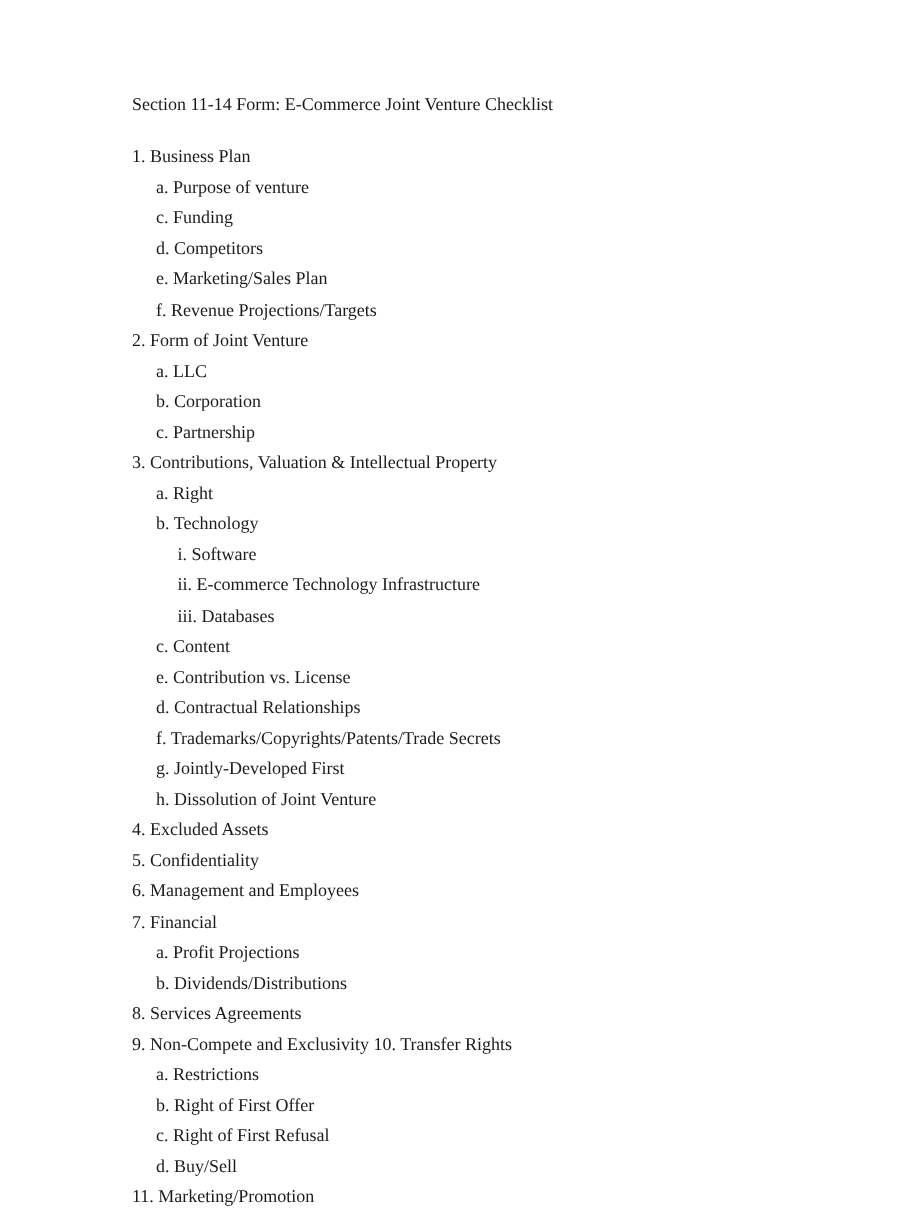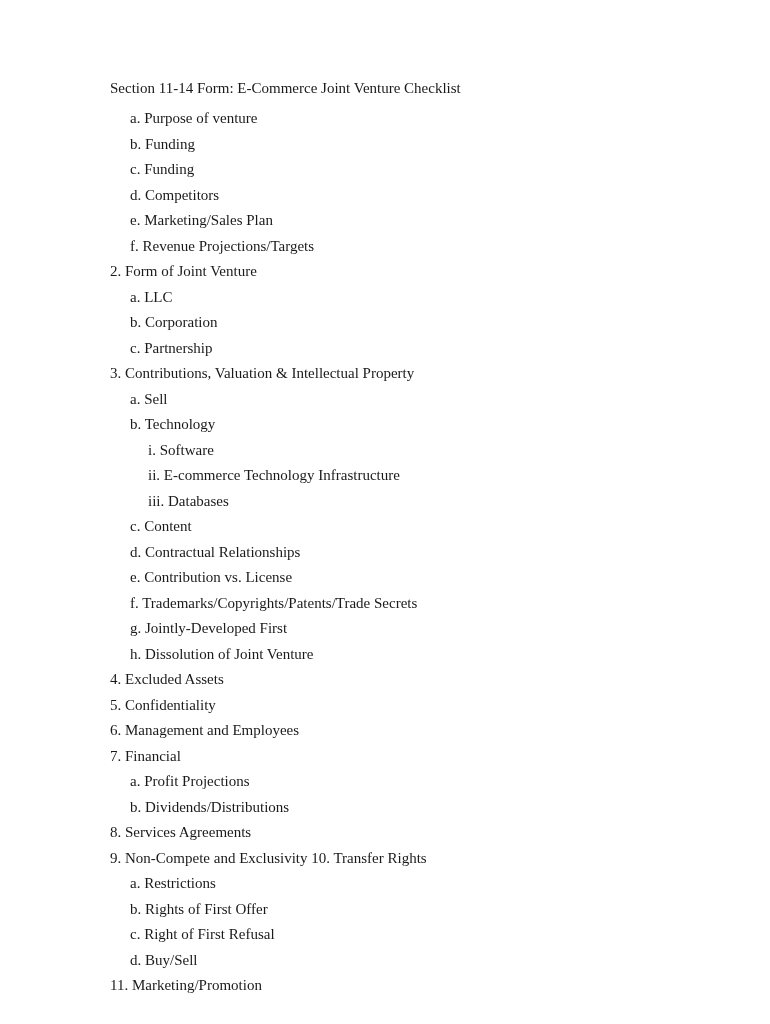--- a/index.html
+++ b/index.html
@@ -20,21 +20,21 @@
 
     .page-container {
       width: 770px;
       min-height: 1024px;
       padding: 80px 100px 80px 110px;
       position: relative;
     }
 
     .section-title {
       font-size: 15px;
-      margin-bottom: 9px;
+      margin-bottom: 22px;
       font-weight: normal;
     }
 
     .content-list {
       line-height: 1.7;
       font-size: 15px;
     }
 
     .item-top {
       margin-bottom: 0px;
@@ -49,50 +49,50 @@
     }
   </style>
 </head>
 <body>
 
 <div class="page-container">
 
   <div class="section-title">Section 11-14 Form: E-Commerce Joint Venture Checklist</div>
 
   <div class="content-list" id="content-list">
+  <div class="item-top">1. Business Plan</div>
       <div class="item-sub-a">a. Purpose of venture</div>
-      <div class="item-sub-a">b. Funding</div>
       <div class="item-sub-a">c. Funding</div>
       <div class="item-sub-a">d. Competitors</div>
       <div class="item-sub-a">e. Marketing/Sales Plan</div>
       <div class="item-sub-a">f. Revenue Projections/Targets</div>
       <div class="item-top">2. Form of Joint Venture</div>
       <div class="item-sub-a">a. LLC</div>
       <div class="item-sub-a">b. Corporation</div>
       <div class="item-sub-a">c. Partnership</div>
       <div class="item-top">3. Contributions, Valuation &amp; Intellectual Property</div>
-      <div class="item-sub-a">a. Sell</div>
+      <div class="item-sub-a">a. Right</div>
       <div class="item-sub-a">b. Technology</div>
       <div class="item-sub-b">i. Software</div>
       <div class="item-sub-b">ii. E-commerce Technology Infrastructure</div>
       <div class="item-sub-b">iii. Databases</div>
       <div class="item-sub-a">c. Content</div>
+      <div class="item-sub-a">e. Contribution vs. License</div>
       <div class="item-sub-a">d. Contractual Relationships</div>
-      <div class="item-sub-a">e. Contribution vs. License</div>
       <div class="item-sub-a">f. Trademarks/Copyrights/Patents/Trade Secrets</div>
       <div class="item-sub-a">g. Jointly-Developed First</div>
       <div class="item-sub-a">h. Dissolution of Joint Venture</div>
       <div class="item-top">4. Excluded Assets</div>
       <div class="item-top">5. Confidentiality</div>
       <div class="item-top">6. Management  and Employees</div>
       <div class="item-top">7. Financial</div>
       <div class="item-sub-a">a. Profit Projections</div>
       <div class="item-sub-a">b. Dividends/Distributions</div>
       <div class="item-top">8. Services Agreements</div>
       <div class="item-top">9. Non-Compete and Exclusivity 10. Transfer Rights</div>
       <div class="item-sub-a">a. Restrictions</div>
-      <div class="item-sub-a">b. Rights of First Offer</div>
+      <div class="item-sub-a">b. Right of First Offer</div>
       <div class="item-sub-a">c. Right of First Refusal</div>
       <div class="item-sub-a">d. Buy/Sell</div>
       <div class="item-top">11. Marketing/Promotion</div>
     </div>
 
 </div>
 
 </body></html>

